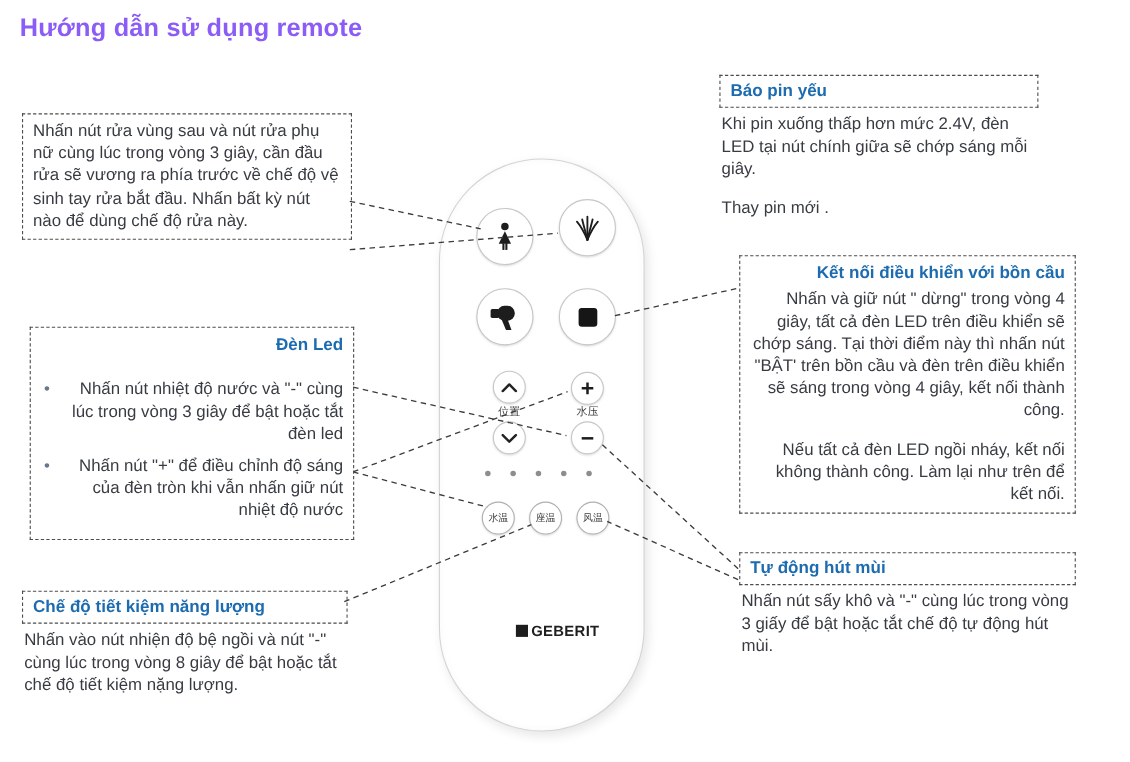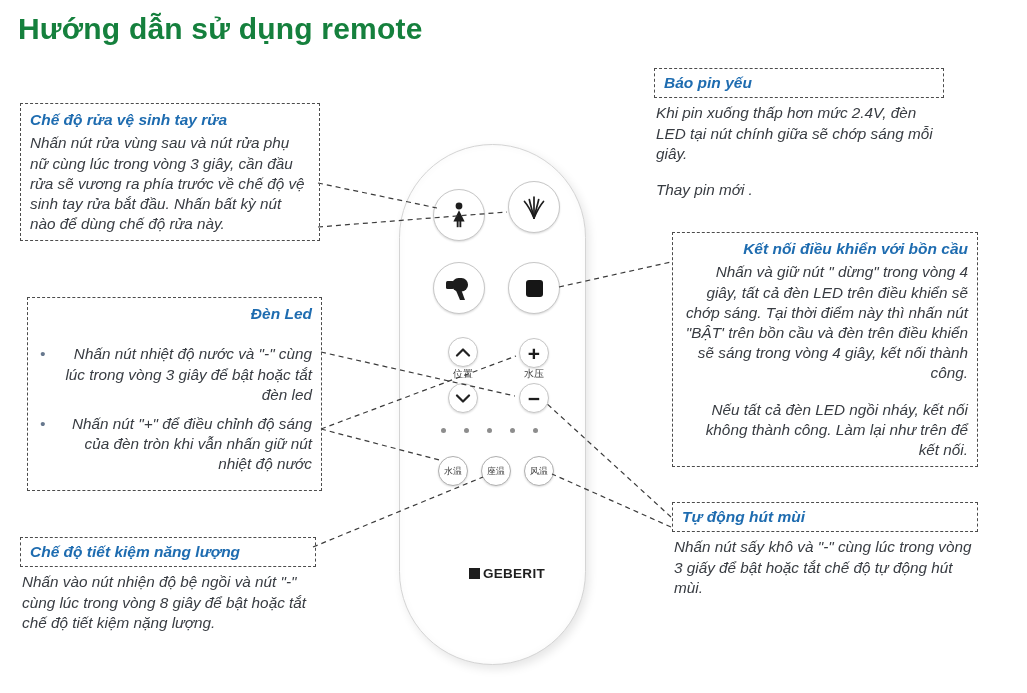--- a/index.html
+++ b/index.html
@@ -1,23 +1,23 @@
 <!DOCTYPE html>
 <html><head>
 <meta charset="utf-8">
 <style>
   * { margin:0; padding:0; box-sizing:border-box; }
   html,body { background:#ffffff; }
   body { font-family:"Liberation Sans", sans-serif; }
   .page { position:relative; width:1027px; height:693px; background:#ffffff; overflow:hidden; }
 
-  .title { position:absolute; left:18px; top:12px; font-size:30px; font-weight:bold;
-           color:#15803d; letter-spacing:0.2px; }
+  .title { position:absolute; left:18px; top:12px; font-size:23px; font-weight:bold;
+           color:#8b5cf6; letter-spacing:0.2px; }
 
-  .callout { position:absolute; font-style:italic; color:#383c42; font-size:15.3px; line-height:1.32; }
+  .callout { position:absolute; color:#383c42; font-size:15.3px; line-height:1.32; }
   .boxed   { border:1px dashed #4c4c4c; padding:6px 9px; }
   .hd      { color:#1e6cb0; font-weight:bold; font-size:15.5px; margin-bottom:3px; }
   .hd-boxed{ border:1px dashed #4c4c4c; padding:4px 9px; margin-bottom:0; display:block; }
   .bd-under{ padding:5px 2px 0 2px; }
   .callout p + p { margin-top:16px; }
 
   ul.led-list { list-style:none; margin-top:20px; }
   ul.led-list li { position:relative; padding-left:17px; margin-bottom:9px; }
   ul.led-list li::before { content:"•"; position:absolute; left:3px; top:0; color:#67788e; }
 
@@ -135,21 +135,20 @@
 
   <div class="callout" style="left:654px; top:68px; width:290px;">
     <div class="hd hd-boxed">Báo pin yếu</div>
     <div class="bd-under">
       <p>Khi pin xuống thấp hơn mức 2.4V, đèn LED tại nút chính giữa sẽ chớp sáng mỗi giây.</p>
       <p>Thay pin mới .</p>
     </div>
   </div>
 
   <div class="callout boxed" style="left:20px; top:103px; width:300px;">
-    <div class="hd">Chế độ rửa vệ sinh tay rửa</div>
     <div>Nhấn nút rửa vùng sau và nút rửa phụ nữ cùng lúc trong vòng 3 giây, cần đầu rửa sẽ vương ra phía trước về chế độ vệ sinh tay rửa bắt đầu. Nhấn bất kỳ nút nào để dùng chế độ rửa này.</div>
   </div>
 
   <div class="callout boxed" style="left:672px; top:232px; width:306px;text-align:right;">
     <div class="hd">Kết nối điều khiển với bồn cầu</div>
     <p>Nhấn và giữ nút " dừng" trong vòng 4 giây, tất cả đèn LED trên điều khiển sẽ chớp sáng. Tại thời điểm này thì nhấn nút "BẬT' trên bồn cầu và đèn trên điều khiển sẽ sáng trong vòng 4 giây, kết nối thành công.</p>
     <p>Nếu tất cả đèn LED ngồi nháy, kết nối không thành công. Làm lại như trên để kết nối.</p>
   </div>
 
   <div class="callout boxed" style="left:27px; top:297px; width:295px;text-align:right;">

